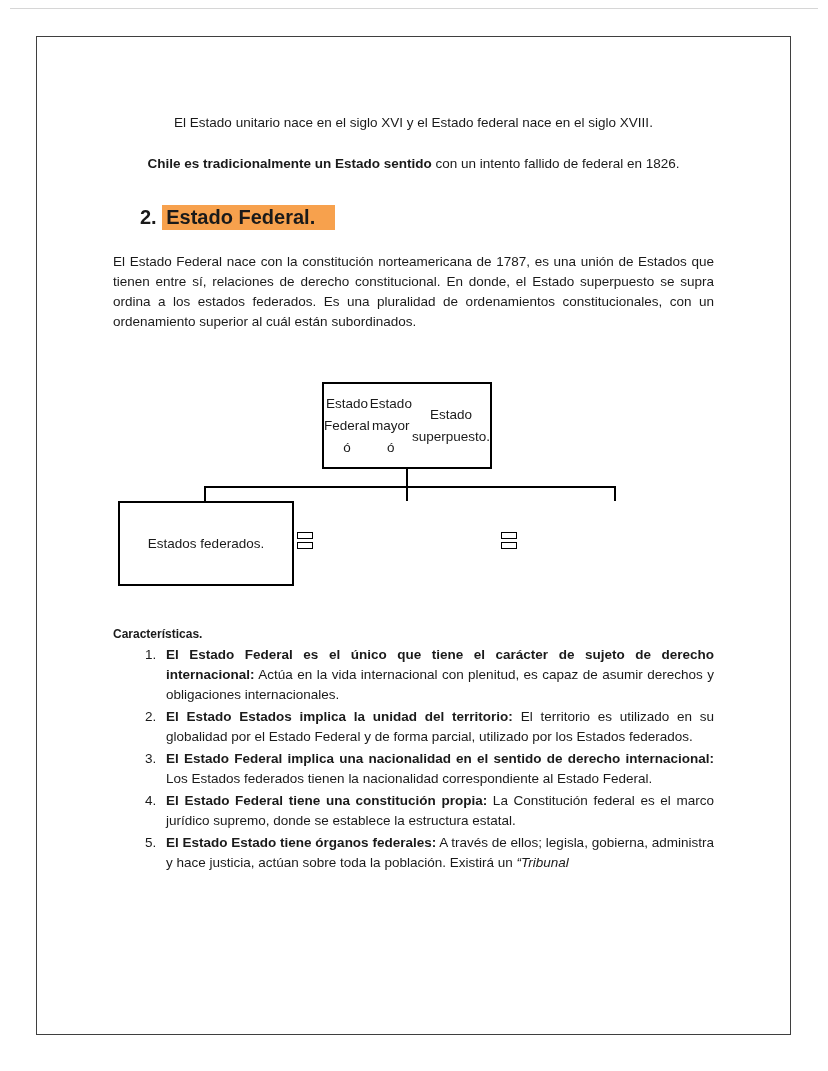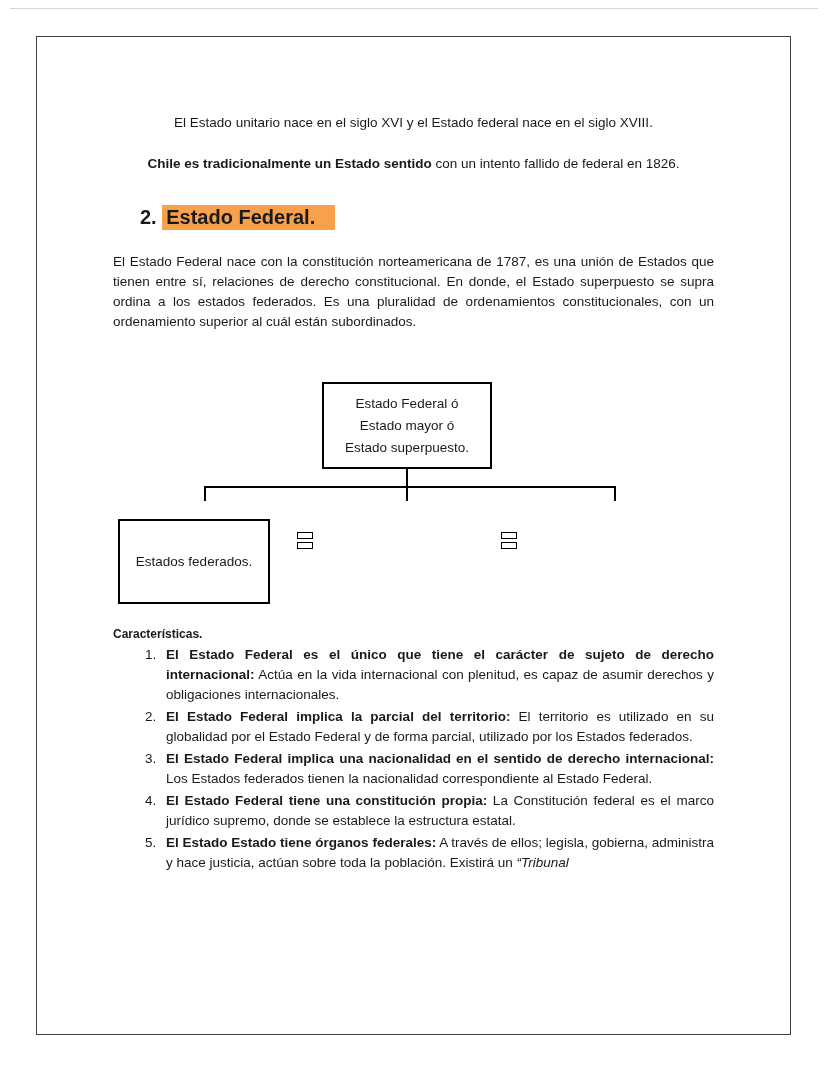--- a/index.html
+++ b/index.html
@@ -60,29 +60,29 @@
     height: 212px;
     margin-top: 50px;
     margin-bottom: 0;
   }
   .dbox {
     position: absolute;
     border: 2px solid #000;
     background: #fff;
     box-sizing: border-box;
     display: flex;
-    flex-direction: column;
+    flex-direction: row;
     align-items: center;
     justify-content: center;
     text-align: center;
     font-size: 13.5px;
   }
   .dbox-top { left: 209px; top: 0; width: 170px; height: 87px; line-height: 22px; }
   .dbox-row { top: 119px; height: 85px; line-height: 18px; }
-  .dbox-1 { left: 5px;   width: 152px; margin-top: 18px; }
+  .dbox-1 { left: 5px;   width: 176px; }
   .dbox-2 { left: 207px; width: 170px; }
   .dbox-3 { left: 415px; width: 172px; }
   .dline { position: absolute; background: #000; }
   .dline-vtop { left: 293px; top: 87px;  width: 2px; height: 18px; }
   .dline-h    { left: 91px;  top: 104px; width: 412px; height: 2px; }
   .dline-v1   { left: 91px;  top: 105px; width: 2px; height: 14px; }
   .dline-v2   { left: 293px; top: 105px; width: 2px; height: 14px; }
   .dline-v3   { left: 501px; top: 105px; width: 2px; height: 14px; }
   .connector {
     position: absolute;
@@ -189,21 +189,21 @@
 
       <div class="num-list">
 
         <div class="list-item">
           <span class="num">1.</span>
           <span class="item-text"><strong>El Estado Federal es el único que tiene el carácter de sujeto de derecho internacional:</strong><span> Actúa en la vida internacional con plenitud, es capaz de asumir derechos y obligaciones internacionales.</span></span>
         </div>
 
         <div class="list-item">
           <span class="num">2.</span>
-          <span class="item-text"><strong>El Estado Federal implica la parcial del territorio:</strong><span> El territorio es utilizado en su globalidad por el Estado Federal y de forma parcial, utilizado por los Estados federados.</span></span>
+          <span class="item-text"><strong>El Estado Estados implica la unidad del territorio:</strong><span> El territorio es utilizado en su globalidad por el Estado Federal y de forma parcial, utilizado por los Estados federados.</span></span>
         </div>
 
         <div class="list-item">
           <span class="num">3.</span>
           <span class="item-text"><strong>El Estado Federal implica una nacionalidad en el sentido de derecho internacional:</strong><span> Los Estados federados tienen la nacionalidad correspondiente al Estado Federal.</span></span>
         </div>
 
         <div class="list-item">
           <span class="num">4.</span>
           <span class="item-text"><strong>El Estado Federal tiene una constitución propia:</strong><span> La Constitución federal es el marco jurídico supremo, donde se establece la estructura estatal.</span></span>

